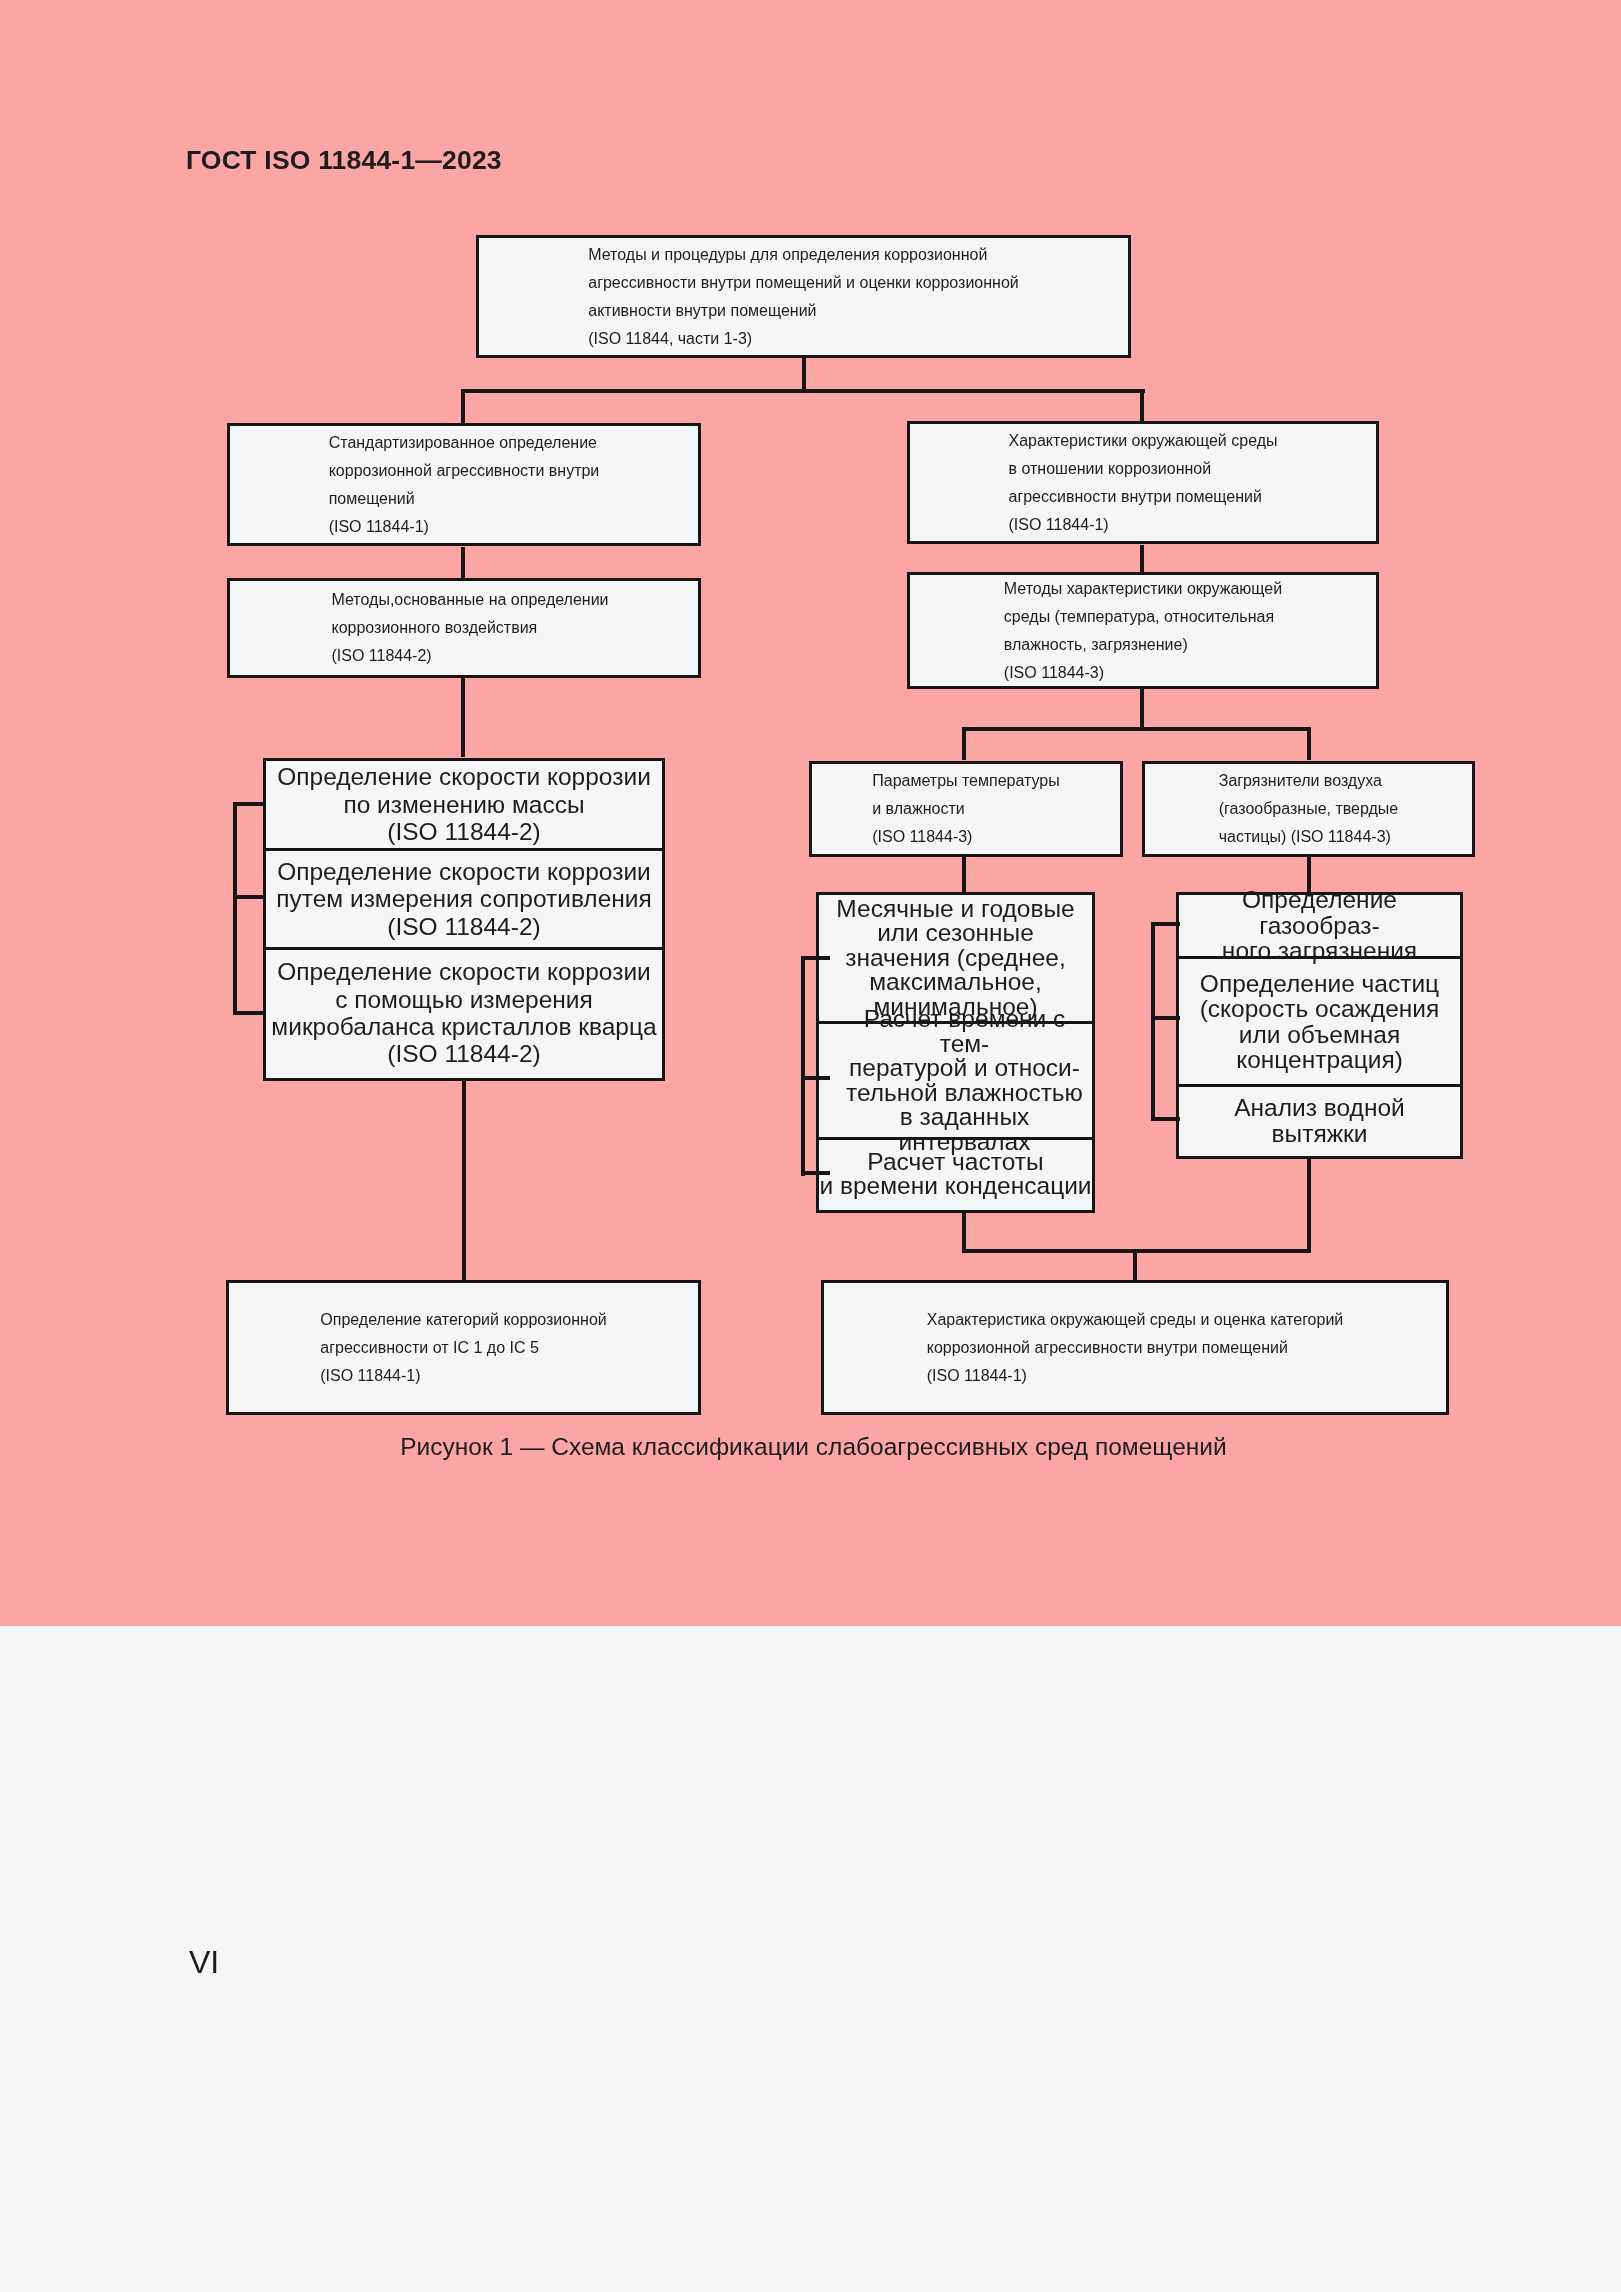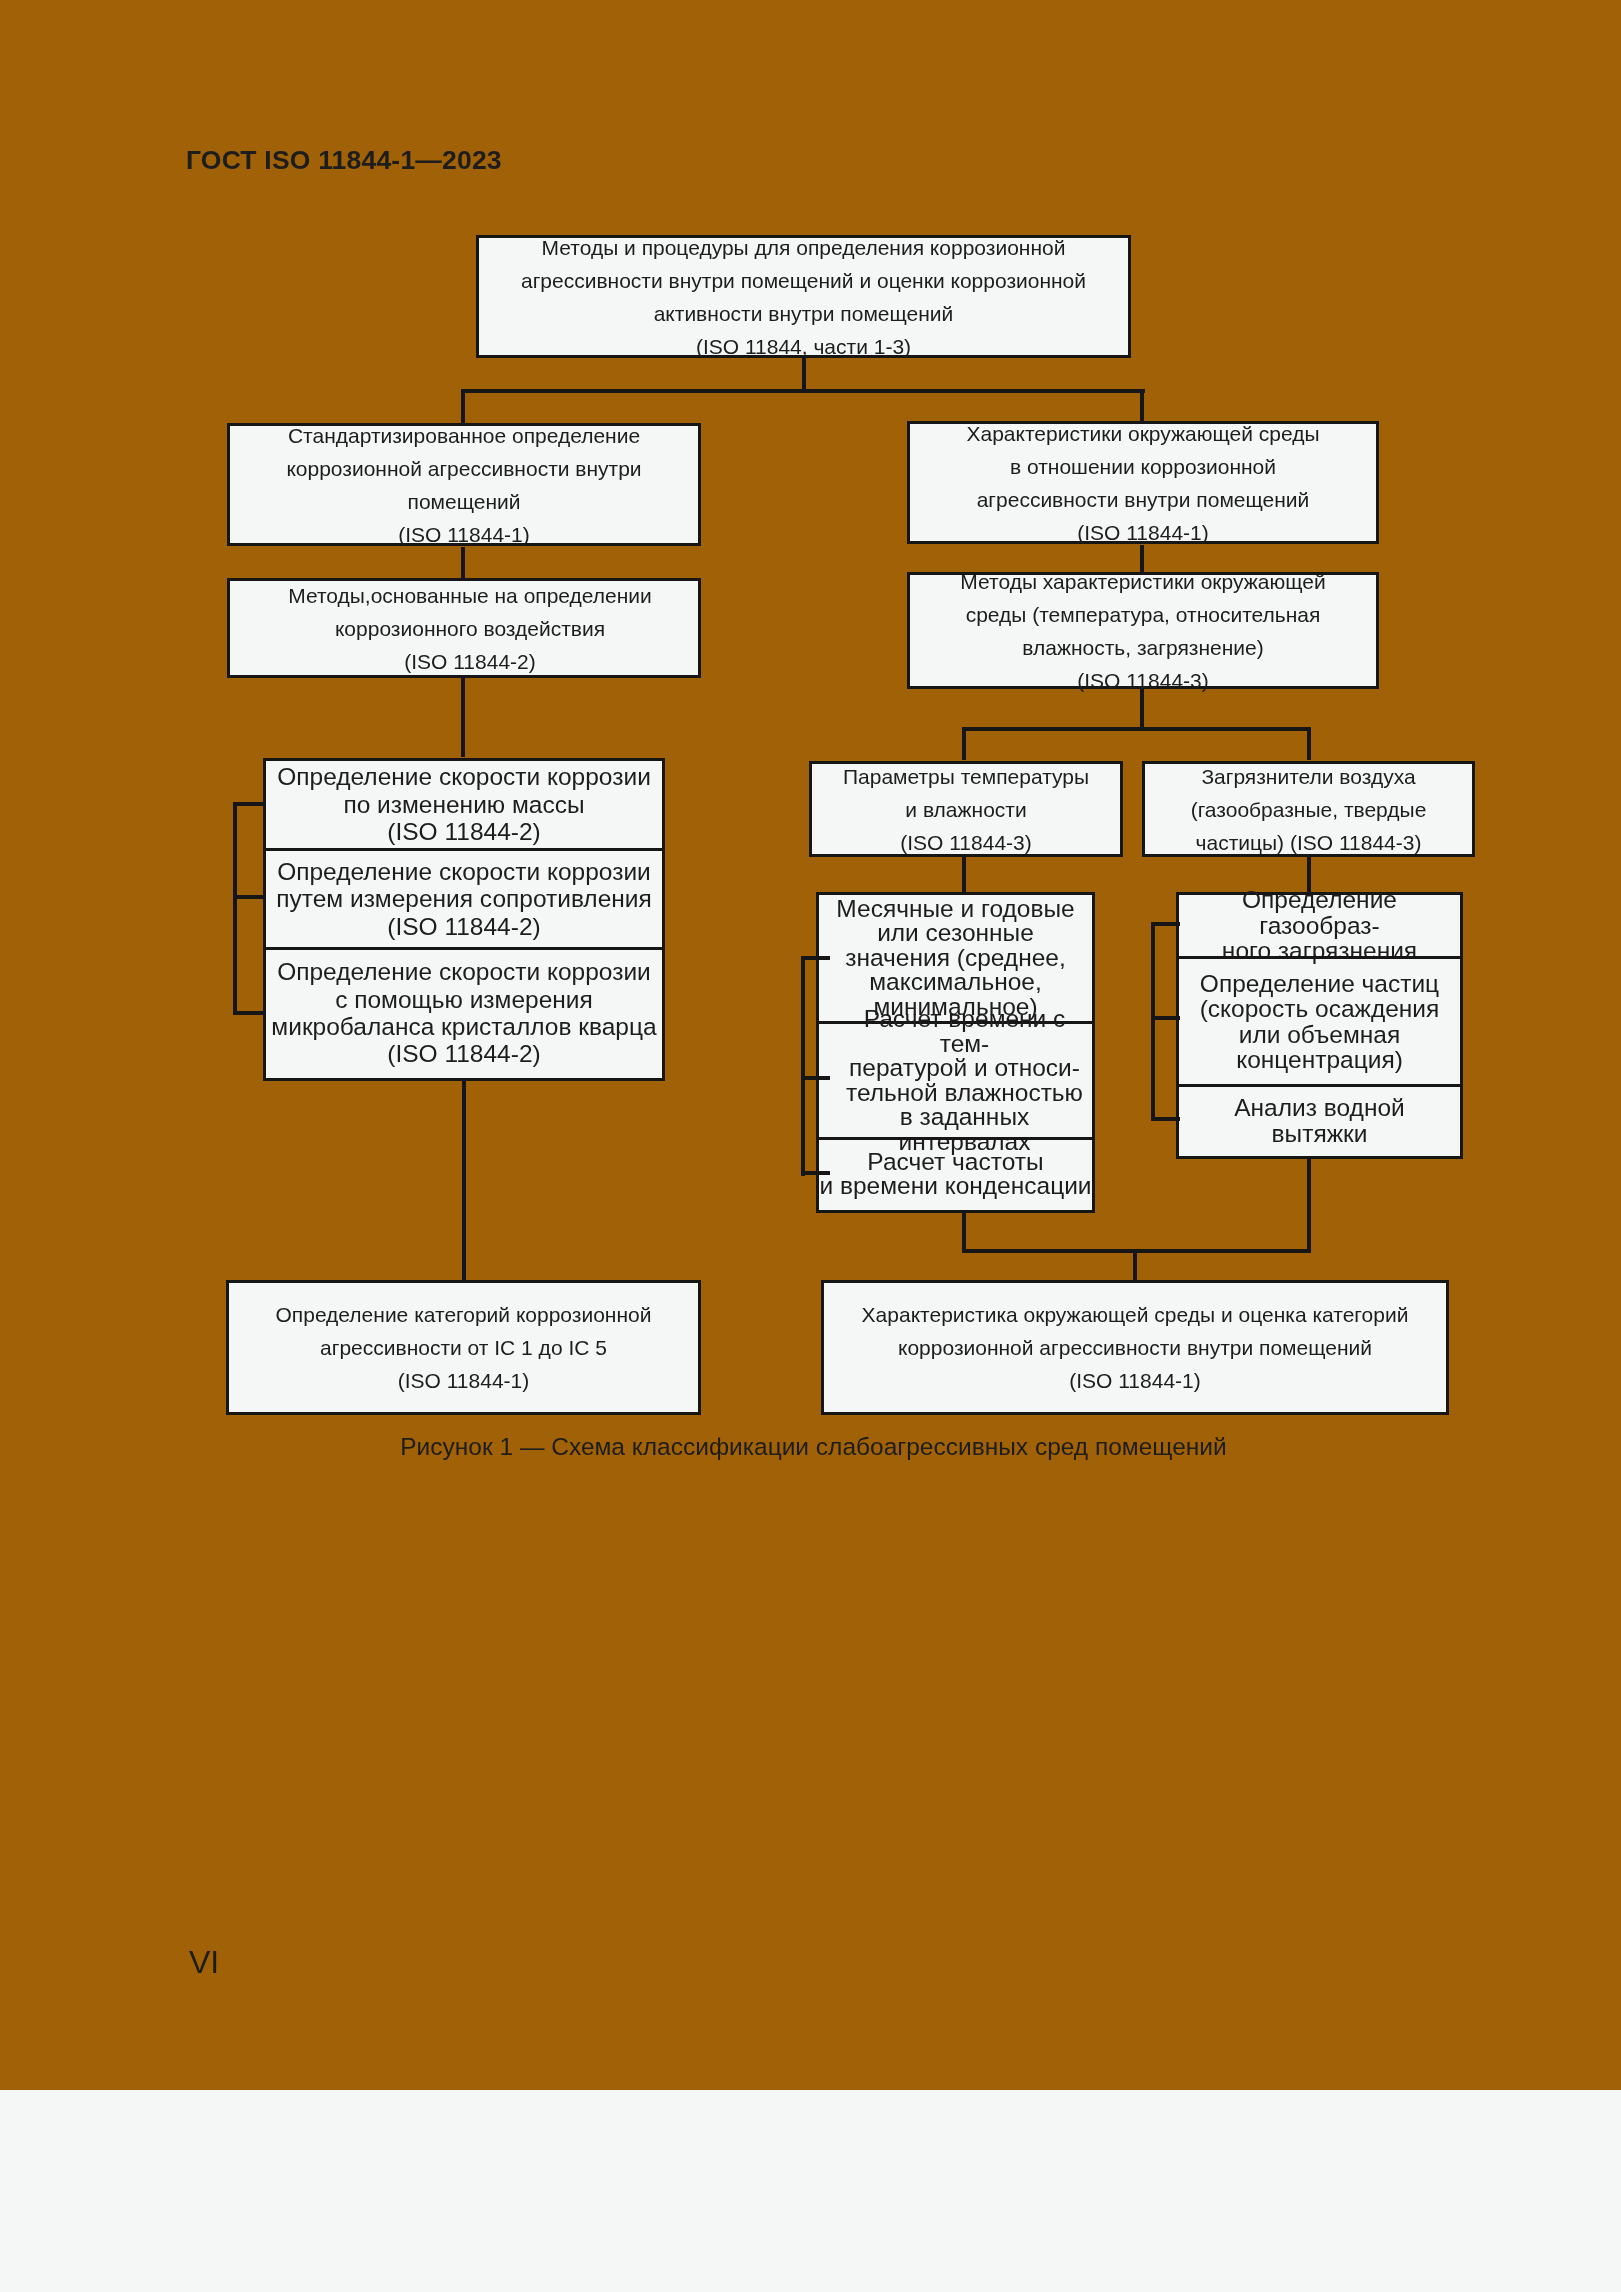--- a/index.html
+++ b/index.html
@@ -3,36 +3,36 @@
 <meta charset="utf-8">
 <style>
   html,body { margin:0; padding:0; }
   body {
     width:1621px; height:2293px;
     background:#f5f6f6;
     font-family:"Liberation Sans","DejaVu Sans",sans-serif;
     color:#1d1d1d;
     position:relative;
   }
-  .page { position:absolute; left:0; top:0; width:1621px; height:2090px; background:#a16207; }
+  .page { position:absolute; left:0; top:0; width:1621px; height:1626px; background:#fca5a5; }
   .doc-header {
     position:absolute; left:186px; top:145px;
     font-size:26.5px; font-weight:bold; letter-spacing:0.2px;
   }
   .page-number { position:absolute; left:189px; top:1944px; font-size:32px; }
   .caption {
     position:absolute; left:294px; top:1433px; width:1039px;
     text-align:center; font-size:24.5px;
   }
   .box {
     position:absolute; box-sizing:border-box;
     border:3.9px solid #161616; background:#f5f6f6;
     display:flex; align-items:center; justify-content:center;
-    text-align:center; white-space:pre-line;
-    font-size:21px; line-height:33px;
+    white-space:pre-line;
+    font-size:16px; line-height:28px;
   }
   .stack {
     position:absolute; box-sizing:border-box;
     border:3.9px solid #161616; background:#f5f6f6;
     display:flex; flex-direction:column;
   }
   .stack .cell {
     box-sizing:border-box; border-top:3.9px solid #161616;
     display:flex; align-items:center; justify-content:center;
     text-align:center; white-space:pre-line;

